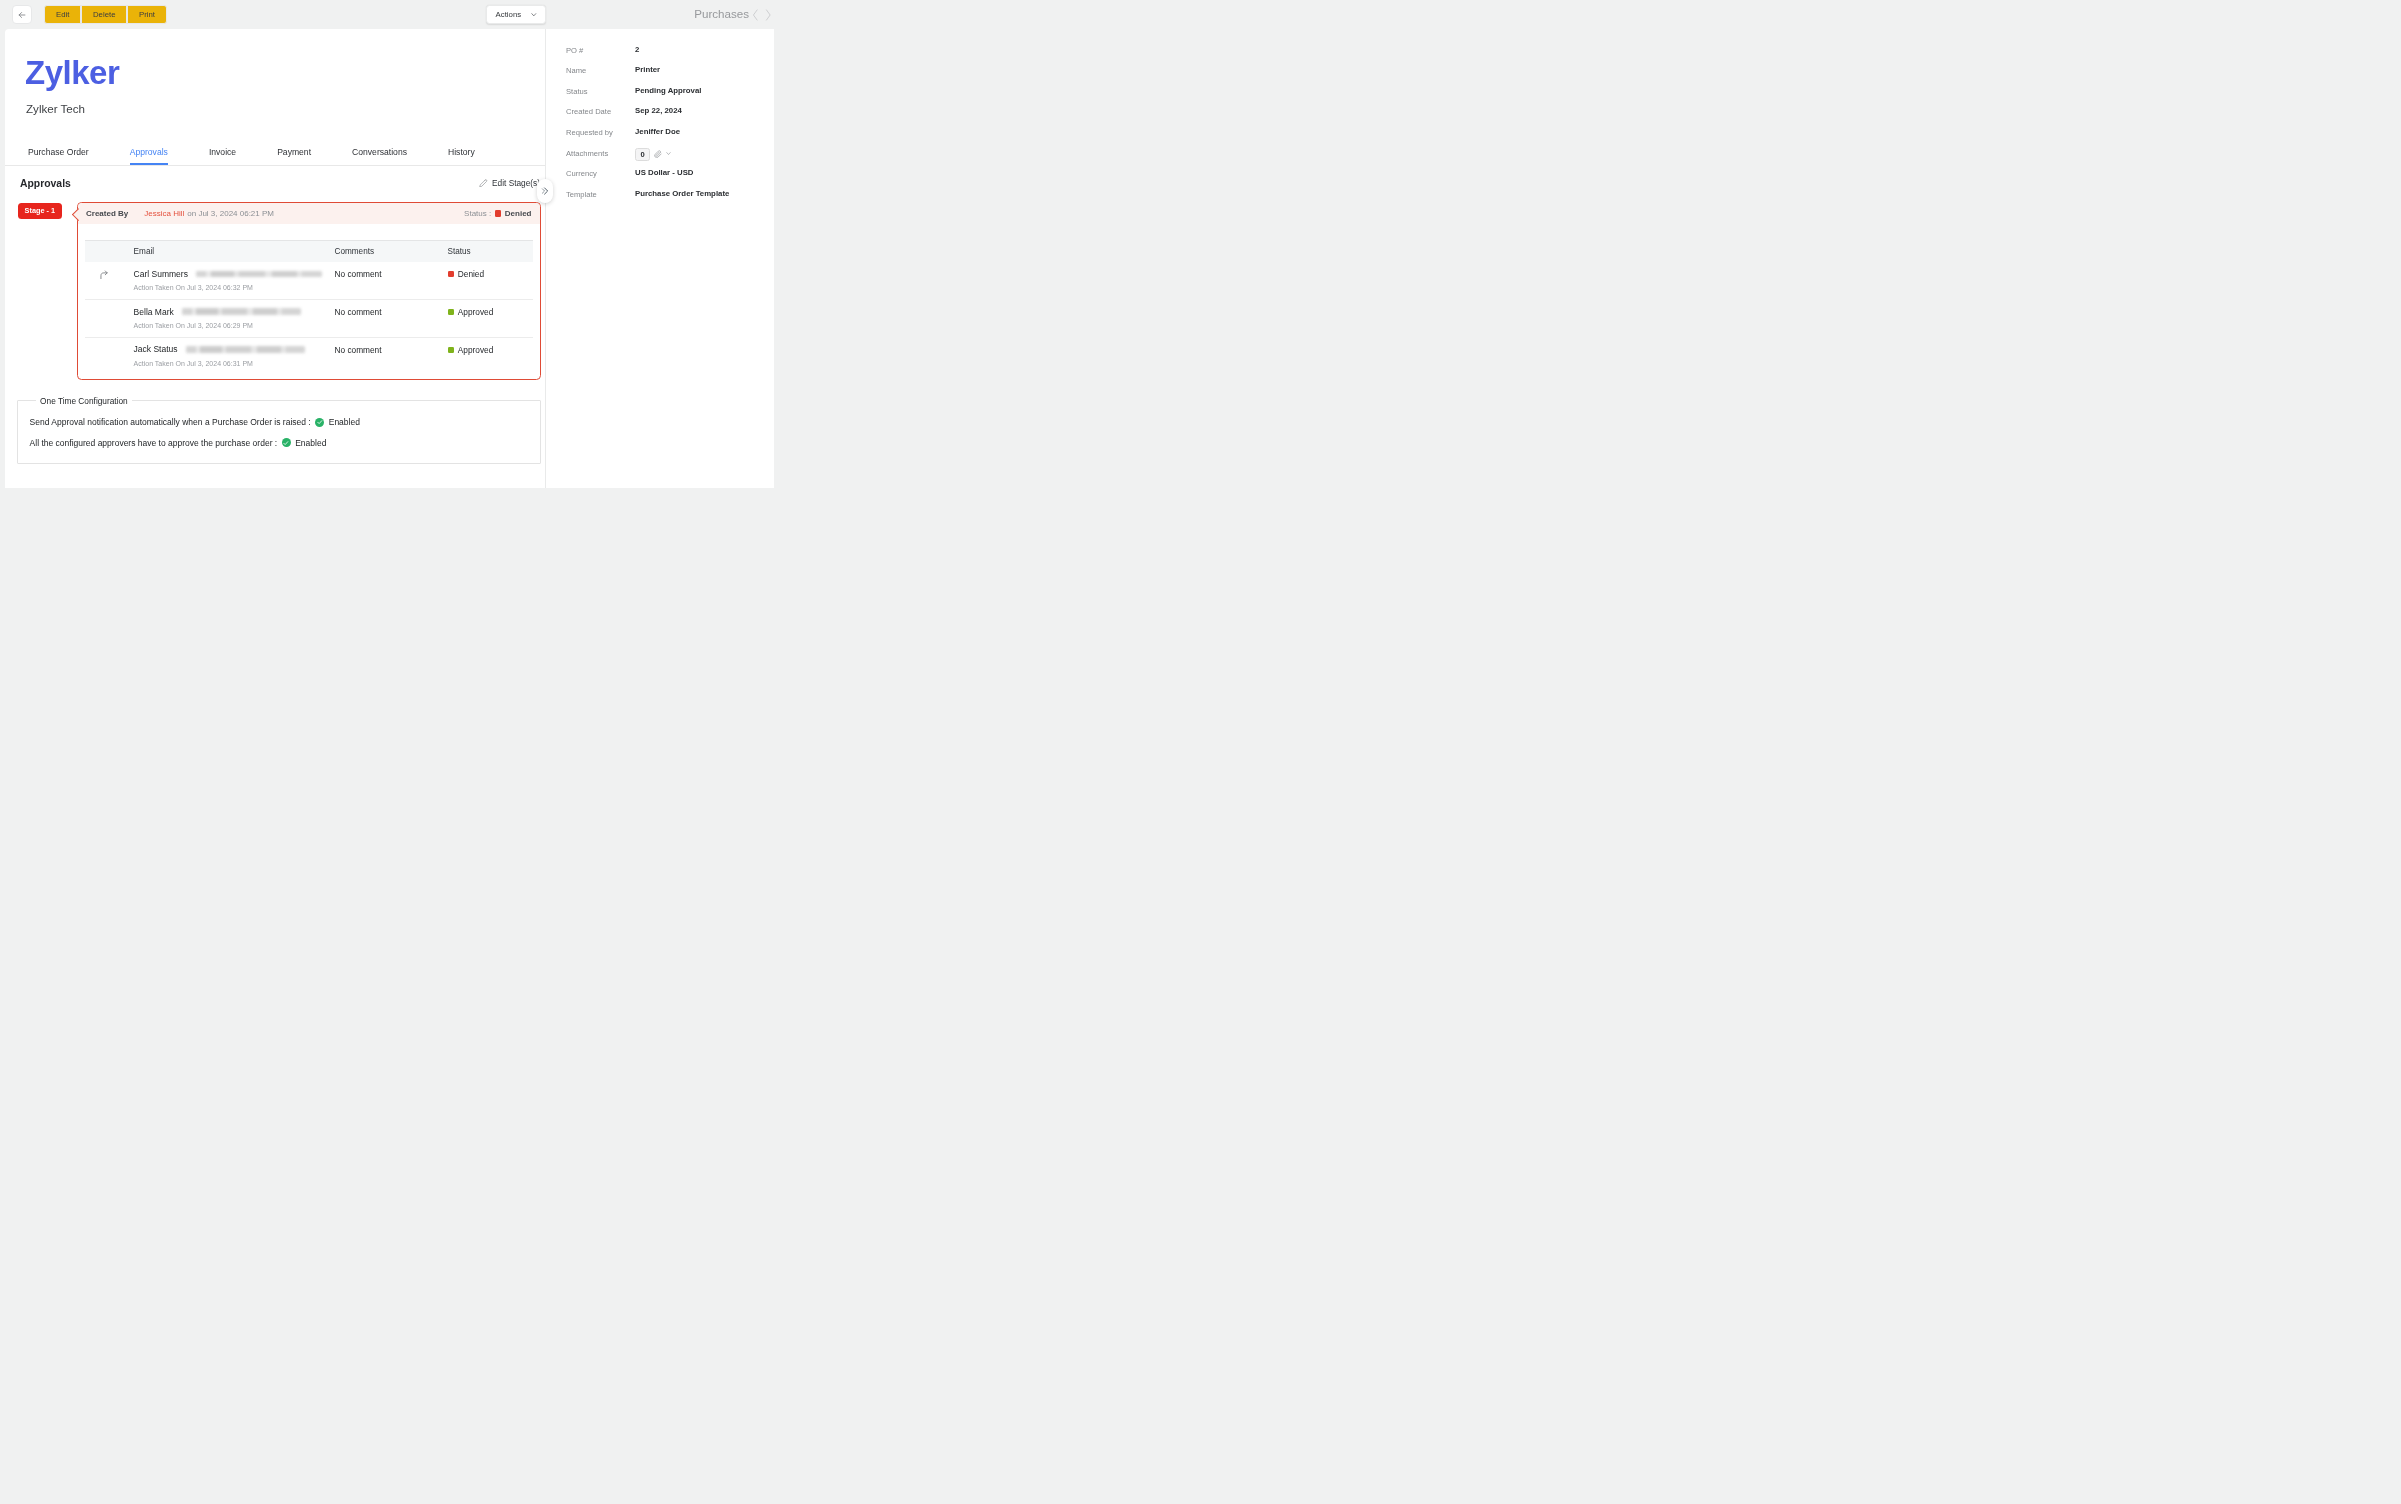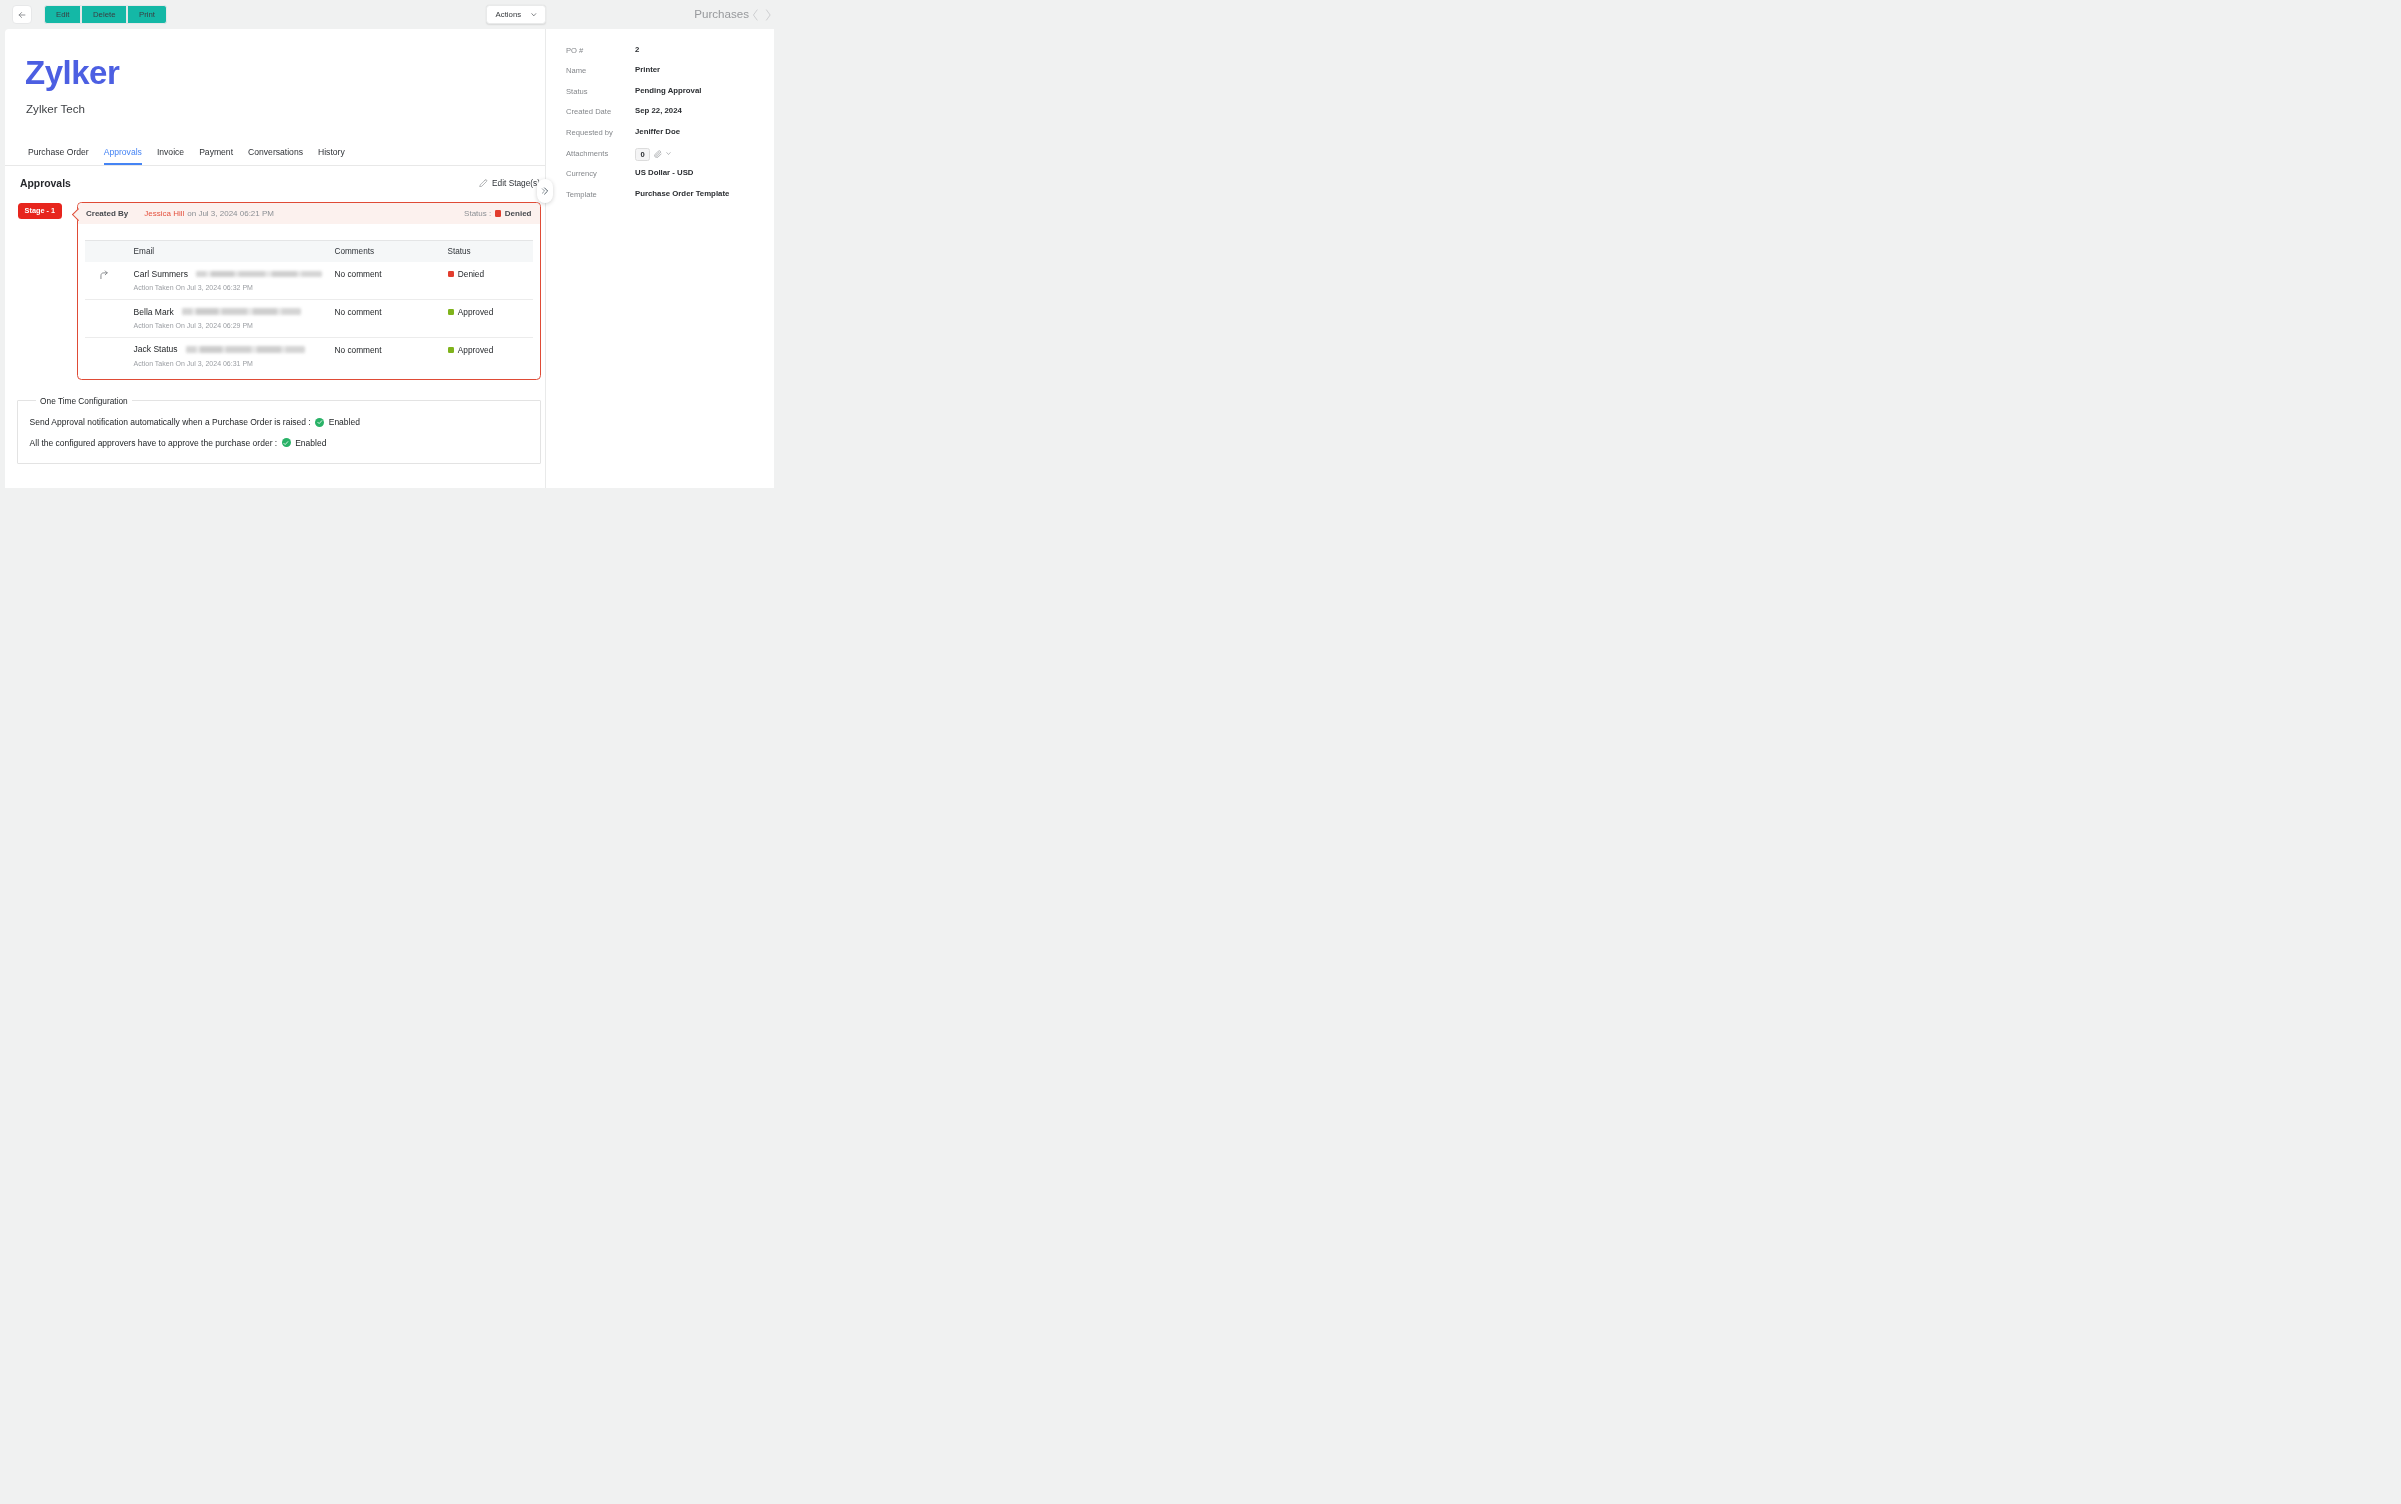--- a/index.html
+++ b/index.html
@@ -10,21 +10,21 @@
   }
   
   .topbar { position:absolute; top:0; left:0; right:0; height:29px; }
   .back-btn {
     position:absolute; left:12px; top:5px; width:20px; height:19px;
     background:#fff; border:0.5px solid #e7e8e9; border-radius:4px;
     display:flex; align-items:center; justify-content:center; cursor:pointer;
   }
   .btn-group { position:absolute; left:44px; top:5px; display:flex; }
   .tb-btn {
-    height:19px; padding:0 11px; background:#14b8a6; border:0.5px solid #e7e8e9;
+    height:19px; padding:0 11px; background:#eab308; border:0.5px solid #e7e8e9;
     font-size:7.8px; color:#3a3d41; display:flex; align-items:center; cursor:pointer;
     margin-left:-0.5px;
   }
   .tb-btn:first-child { border-radius:3px 0 0 3px; margin-left:0; }
   .tb-btn:last-child  { border-radius:0 3px 3px 0; }
   .actions-btn {
     position:absolute; left:486px; top:5px; height:19px; padding:0 8.6px;
     background:#fff; border:0.5px solid #e9eaea; border-radius:3.5px;
     box-shadow:0 0.5px 1.5px rgba(0,0,0,.10);
     display:flex; align-items:center; gap:10px; font-size:7.8px; color:#34373b; cursor:pointer;
@@ -43,21 +43,21 @@
   .main-card {
     width:541px; background:#fff; border-radius:4px 0 0 0;
     border-right:0.5px solid #e9eaea; position:relative; flex:none;
   }
   .side-panel { flex:1; background:#fff; padding:15.7px 5px 0 20px; }
 
   
   .org-title { margin:27px 0 0 20px; font-size:33px; line-height:1.05; font-weight:700; color:#4c5fe2; letter-spacing:-0.5px; }
   .org-sub   { margin:11px 0 0 21px; font-size:11.6px; color:#3e4145; }
 
-  .tabs { margin-top:32px; padding:0 23px; display:flex; gap:15px; border-bottom:0.5px solid #e8e8e8; }
+  .tabs { margin-top:32px; padding:0 23px; display:flex; gap:41px; border-bottom:0.5px solid #e8e8e8; }
   .tab { font-size:8.6px; color:#2e3136; padding-bottom:8px; cursor:pointer; white-space:nowrap; }
   .tab.active { color:#4584f4; border-bottom:2px solid #4584f4; padding-bottom:6px; }
 
   .section-head { display:flex; align-items:center; padding:12px 5px 0 15px; }
   .section-title { font-size:10.4px; font-weight:600; color:#26282c; }
   .edit-stages { margin-left:auto; display:flex; align-items:center; gap:4.5px; font-size:8.3px; color:#2f3338; cursor:pointer; }
 
   .panel-toggle {
     position:absolute; right:-8px; top:150px; width:16px; height:24px;
     background:#fff; border-radius:12px; box-shadow:0 1px 4px rgba(0,0,0,.18);

